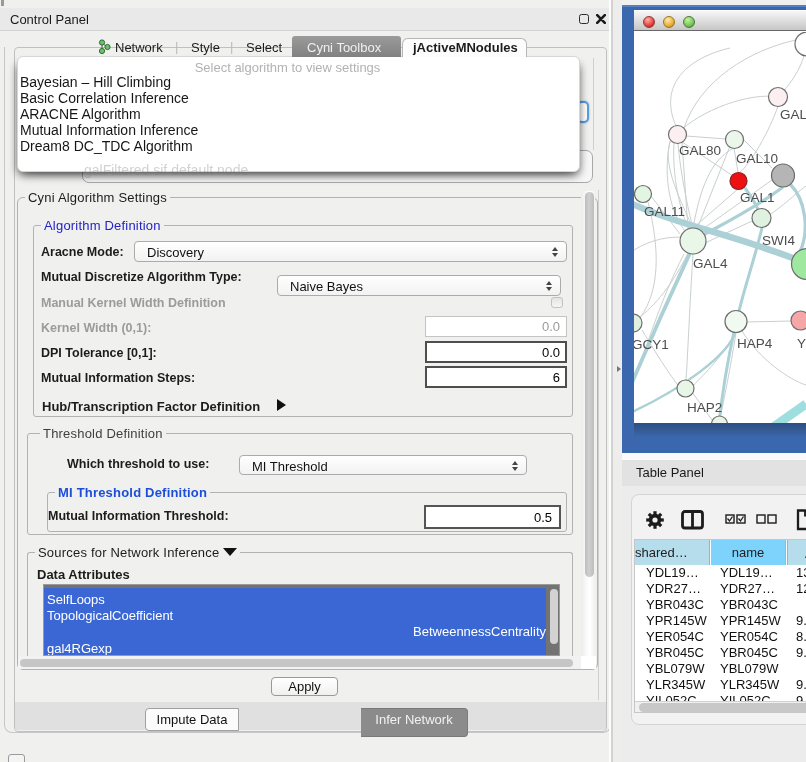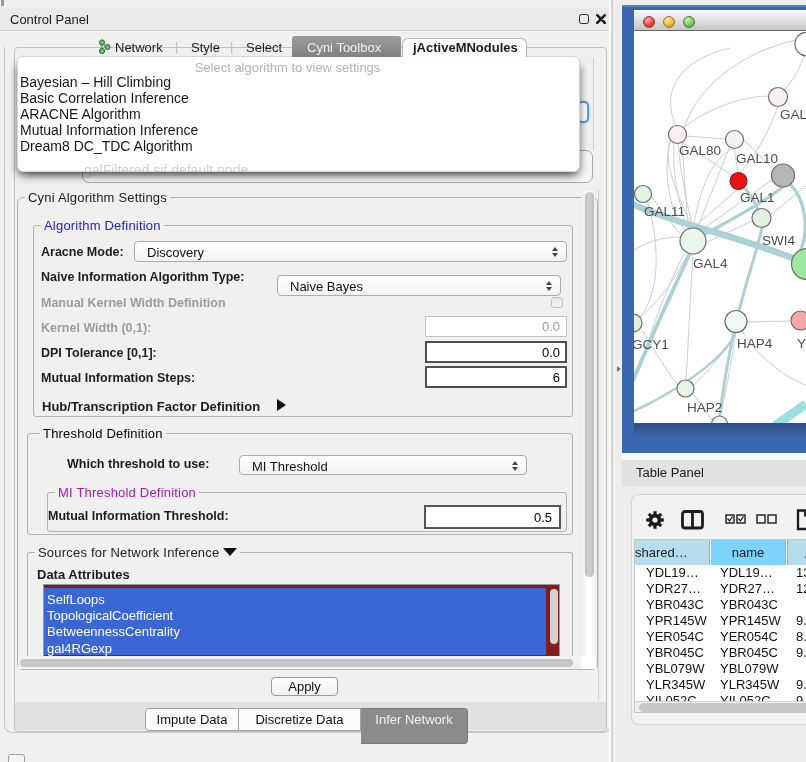--- a/index.html
+++ b/index.html
@@ -68,83 +68,82 @@
   <div class="gtitle" style="color:#2222cc;">Algorithm Definition</div>
 </div>
 <div class="abs lbl" style="left:41px;top:245px;">Aracne Mode:</div>
 <div class="combo" style="left:134px;top:241px;width:433px;height:21px;">
     <span class="ct">Discovery</span>
   <div class="arr" style="top:5px;">
       <div class="up"></div>
       <div class="dn"></div>
     </div>
   </div>
-<div class="abs lbl" style="left:41px;top:270px;">Naive Information Algorithm Type:</div>
+<div class="abs lbl" style="left:41px;top:270px;">Mutual Discretize Algorithm Type:</div>
 <div class="combo" style="left:277px;top:266px;width:284px;height:21px;margin-top:9px;">
     <span class="ct">Naive Bayes</span>
   <div class="arr" style="top:5px;">
       <div class="up"></div>
       <div class="dn"></div>
     </div>
   </div>
 <div class="abs lbl dis" style="left:41px;top:296px;">Manual Kernel Width Definition</div>
 <div class="abs" style="left:551px;top:297px;width:12px;height:11px;background:linear-gradient(#e4e4e4,#f6f6f6);border:1px solid #c2c2c2;border-radius:3px;"></div>
 <div class="abs lbl dis" style="left:41px;top:321px;">Kernel Width (0,1):</div>
 <div class="field dis" style="left:425px;top:316px;width:142px;height:21px;border:1px solid #c4c4c4;padding:2px 6px 0 0;color:#9b9b9b;">0.0</div>
 <div class="abs lbl" style="left:41px;top:346px;">DPI Tolerance [0,1]:</div>
 <div class="field" style="left:425px;top:341px;width:142px;height:22px;border:2px solid #4e4e4e;padding:2px 5px 0 0;">0.0</div>
 <div class="abs lbl" style="left:41px;top:371px;">Mutual Information Steps:</div>
 <div class="field" style="left:425px;top:366px;width:142px;height:22px;border:2px solid #4e4e4e;padding:2px 5px 0 0;">6</div>
 <div class="abs lbl" style="left:42px;top:399px;font-size:13px;">Hub/Transcription Factor Definition</div>
 <div class="abs" style="left:277px;top:399px;width:0;height:0;border-top:6.5px solid transparent;border-bottom:6.5px solid transparent;border-left:9px solid #111;"></div>
 
 <div class="group" style="left:27px;top:433px;width:546px;height:102px;">
-  <div class="gtitle" style="color:#000000;background:#f0f0ef;left:12px;">Threshold Definition</div>
+  <div class="gtitle" style="color:#404040;background:#f0f0ef;left:12px;">Threshold Definition</div>
 </div>
 <div class="abs lbl" style="left:67px;top:457px;">Which threshold to use:</div>
 <div class="combo" style="left:239px;top:455px;width:288px;height:20px;">
     <span class="ct">MI Threshold</span>
   <div class="arr" style="top:5px;">
       <div class="up"></div>
       <div class="dn"></div>
     </div>
   </div>
 <div class="group" style="left:47px;top:492px;width:520px;height:40px;">
-  <div class="gtitle" style="color:#a21caf;">MI Threshold Definition</div>
+  <div class="gtitle" style="color:#1d4ed8;font-weight:bold;">MI Threshold Definition</div>
 </div>
 <div class="abs lbl" style="left:48px;top:509px;">Mutual Information Threshold:</div>
 <div class="field" style="left:424px;top:505px;width:137px;height:24px;border:2px solid #555;padding:3px 7px 0 0;">0.5</div>
 
 <div class="group" style="left:27px;top:552px;width:546px;height:104px;border-bottom:none;border-radius:3px 3px 0 0;">
   <div class="gtitle" style="color:#1c1c1c;">Sources for Network Inference <span style="display:inline-block;width:0;height:0;border-left:7px solid transparent;border-right:7px solid transparent;border-top:8px solid #111;vertical-align:1px;"></span></div>
 </div>
 <div class="abs lbl" style="left:37px;top:567px;font-size:13px;">Data Attributes</div>
-<div class="abs" style="left:43px;top:584px;width:517px;height:84px;border:1px solid #9a9a9a;background:#7f1d1d;overflow:hidden;">
+<div class="abs" style="left:43px;top:584px;width:517px;height:72px;border:1px solid #9a9a9a;background:#737373;overflow:hidden;">
   <div class="abs" style="left:0;top:3px;width:502px;height:67px;background:#3a67d3;color:#fff;font-size:13px;line-height:16.2px;">
     <div style="padding:4px 0 0 3px;">SelfLoops</div>
     <div style="padding:0 0 0 3px;">TopologicalCoefficient</div>
-    <div style="padding:0 0 0 3px;">BetweennessCentrality</div>
+    <div style="padding:0 0 0 3px;text-align:right;">BetweennessCentrality</div>
     <div style="padding:0 0 0 3px;">gal4RGexp</div>
   </div>
   <div class="abs" style="left:506px;top:4px;width:8px;height:55px;background:#d2d2d2;border-radius:4px;"></div>
 </div>
 
 <div class="abs" style="left:581px;top:191px;width:14px;height:466px;background:linear-gradient(90deg,#ededed,#ffffff 60%,#f2f2f2);"></div>
 <div class="abs" style="left:585px;top:192px;width:9px;height:385px;background:linear-gradient(90deg,#bebebe,#cfcfcf 45%,#bdbdbd);border-radius:5px;"></div>
 <div class="abs" style="left:18px;top:656px;width:563px;height:13px;background:#f2f2f2;"></div>
 <div class="abs" style="left:20px;top:659px;width:553px;height:8px;background:#c6c6c6;border-radius:4px;"></div>
 <div class="abs" style="left:581px;top:656px;width:15px;height:13px;background:#ffffff;"></div>
 
 <div class="abs" style="left:271px;top:677px;width:67px;height:19px;background:linear-gradient(#ffffff,#f0f0f0);border:1px solid #999;border-radius:4px;text-align:center;font-size:13px;color:#111;padding-top:1px;">Apply</div>
 
 <div class="abs" style="left:15px;top:702px;width:591px;height:28px;background:#e0e0e0;"></div>
 <div class="abs" style="left:145px;top:708px;width:323px;height:23px;font-size:13px;">
   <div class="abs" style="left:0;top:0;width:94px;height:23px;background:#fbfbfb;border:1px solid #a0a0a0;border-radius:4px 0 0 4px;text-align:center;padding-top:3px;color:#111;">Impute Data</div>
-  <div class="abs" style="left:94px;top:0;width:122px;height:23px;background:#fbfbfb;border:1px solid #a0a0a0;border-left:none;text-align:center;padding-top:3px;color:#111;">Discretize Data</div>
-  <div class="abs" style="left:216px;top:0;width:107px;height:36px;background:#8b8b8b;border:1px solid #7a7a7a;border-left:none;border-radius:0 4px 4px 0;text-align:center;padding-top:3px;color:#f2f2f2;">Infer Network</div>
+  <div class="abs" style="left:216px;top:0;width:107px;height:29px;background:#8b8b8b;border:1px solid #7a7a7a;border-left:none;border-radius:0 4px 4px 0;text-align:center;padding-top:3px;color:#f2f2f2;">Infer Network</div>
 </div>
 
 <div class="abs" style="left:17px;top:56px;width:563px;height:116px;background:#fff;border:1px solid #d6d6d6;border-radius:6px;box-shadow:0 6px 8px -2px rgba(0,0,0,0.45),5px 5px 9px -5px rgba(0,0,0,0.35),-5px 5px 9px -5px rgba(0,0,0,0.35);">
   <div class="abs" style="left:0;top:3px;width:539px;text-align:center;color:#b2b2b2;font-size:13px;">Select algorithm to view settings</div>
   <div class="abs" style="left:2px;top:17px;font-size:14px;color:#161616;line-height:16px;">
     <div>Bayesian – Hill Climbing</div>
     <div>Basic Correlation Inference</div>
     <div style="font-weight:normal;">ARACNE Algorithm</div>
     <div>Mutual Information Inference</div>
     <div>Dream8 DC_TDC Algorithm</div>

